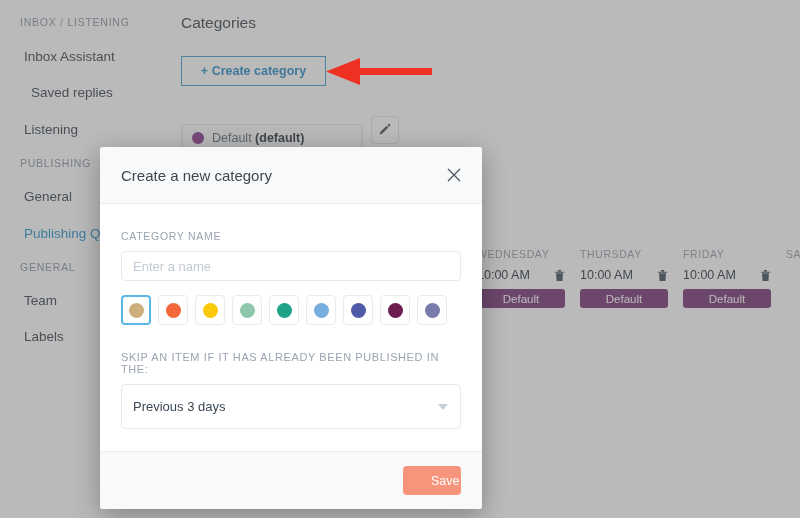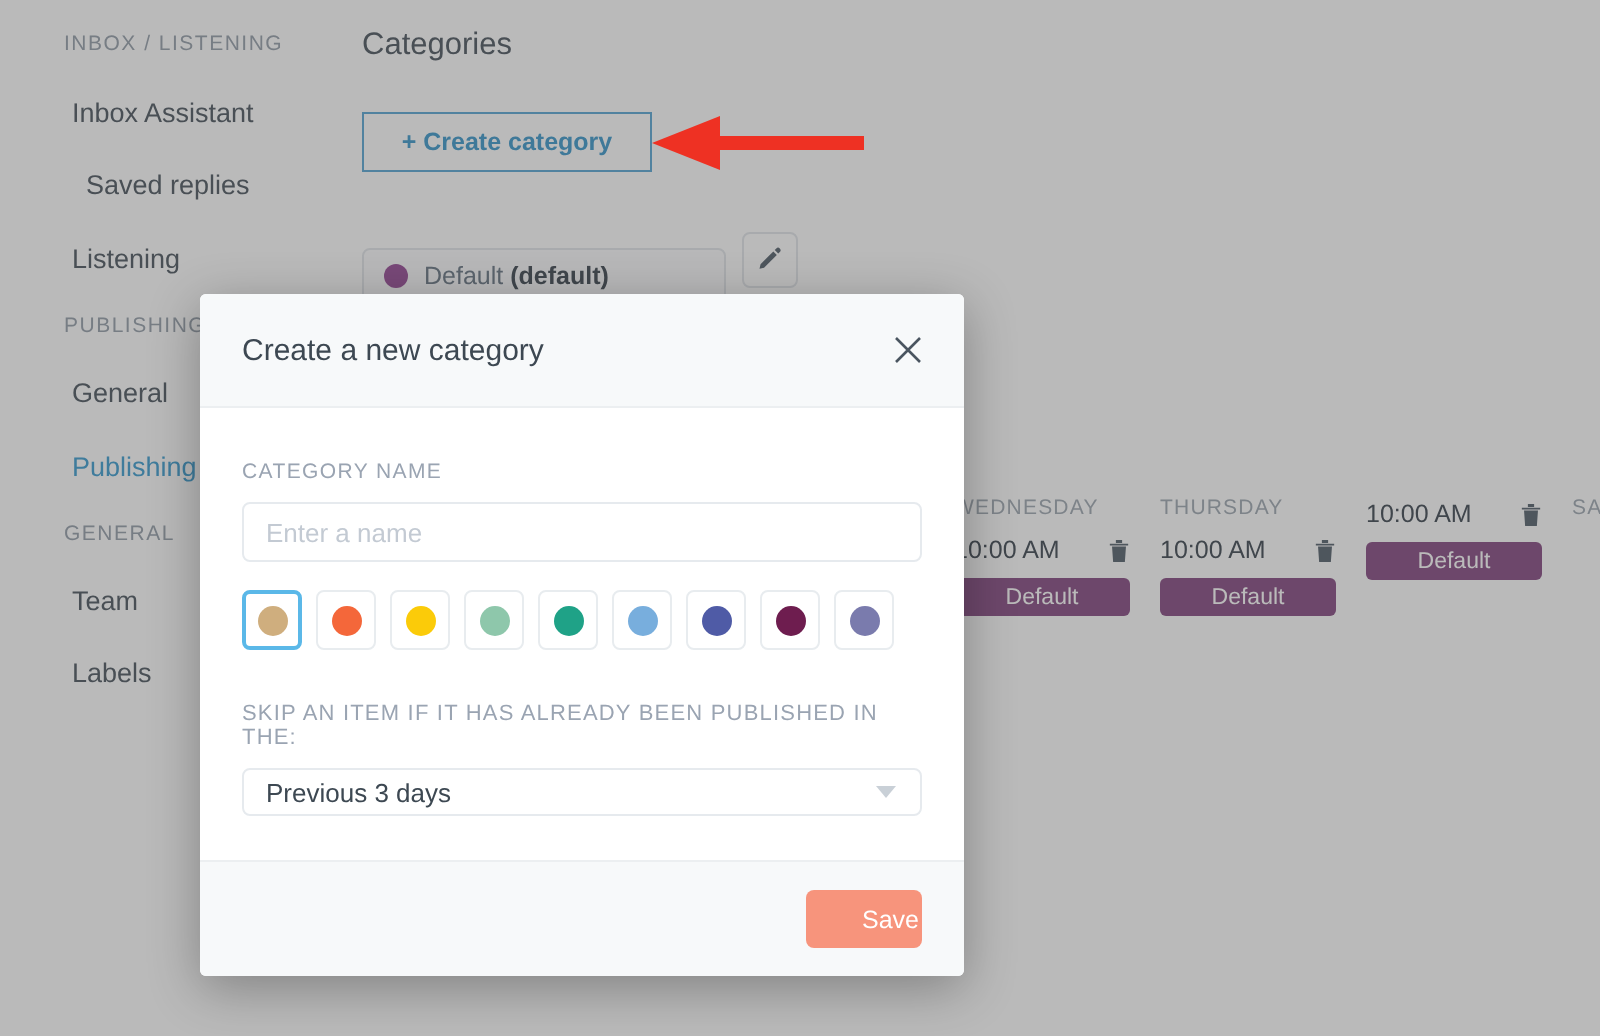--- a/index.html
+++ b/index.html
@@ -20,21 +20,21 @@
 
   
   .app-layer {
     position: absolute;
     inset: 0;
     background: #ffffff;
   }
 
   .sidebar {
     position: absolute;
-    left: 16px; top: 0;
+    left: 4px; top: 0;
     width: 157px;
     height: 490px;
     background: #ffffff;
     border-right: 1px solid #4d7c0f;
     box-sizing: border-box;
   }
 
   .nav-group-title {
     font-size: 10.5px;
     letter-spacing: 0.75px;
@@ -250,21 +250,21 @@
     margin-top: 26px;
     font-size: 11px;
     letter-spacing: 0.6px;
     color: #9aa4b2;
     text-transform: uppercase;
     margin-bottom: 9px;
   }
   .select-box {
     position: relative;
     width: 100%;
-    height: 24px;
+    height: 45px;
     box-sizing: border-box;
     border: 1px solid #e6eaee;
     border-radius: 4px;
     background: #ffffff;
     display: flex;
     align-items: center;
     padding: 0 11px;
     cursor: pointer;
   }
   .select-value {
@@ -371,20 +371,21 @@
           <div class="cal-time-row">
             <span class="cal-time">10:00 AM</span>
             <svg class="cal-trash" viewBox="0 0 12 14">
               <path d="M1 3h10v1H1zM2.2 4.5h7.6L9.2 13H2.8zM4.3 1h3.4v1.6H4.3z" fill="#46535f"></path>
             </svg>
           </div>
           <div class="cal-pill">Default</div>
         </div>
 
         <div class="cal-col">
+          <div class="cal-day">FRIDAY</div>
           <div class="cal-time-row">
             <span class="cal-time">10:00 AM</span>
             <svg class="cal-trash" viewBox="0 0 12 14">
               <path d="M1 3h10v1H1zM2.2 4.5h7.6L9.2 13H2.8zM4.3 1h3.4v1.6H4.3z" fill="#46535f"></path>
             </svg>
           </div>
           <div class="cal-pill">Default</div>
         </div>
 
         <div class="cal-col">

